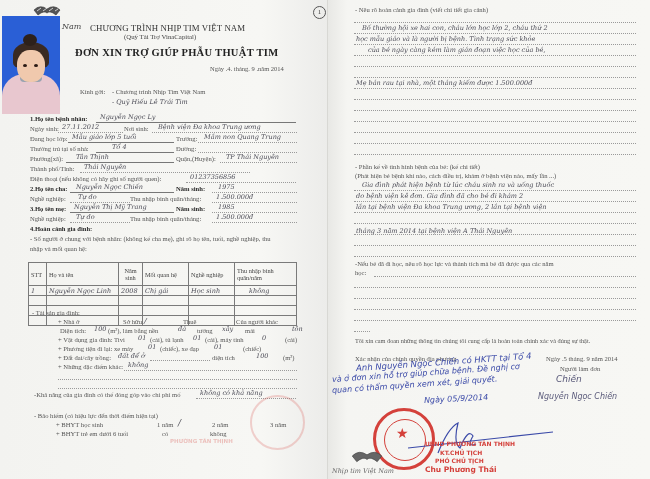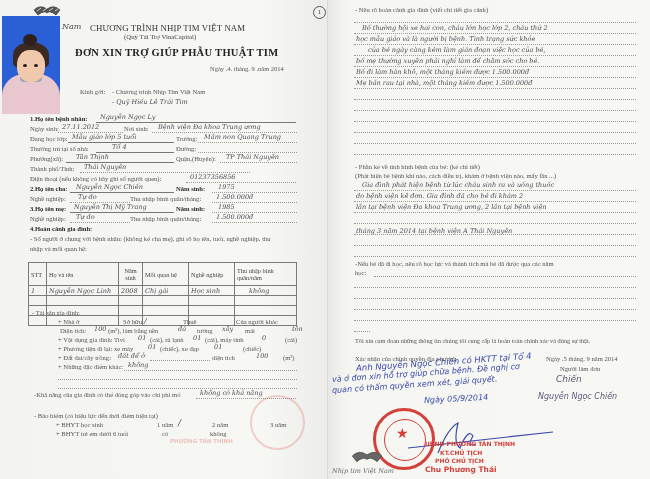--- a/index.html
+++ b/index.html
@@ -261,23 +261,21 @@
   <div class="page right">
     <div class="abs small" style="left:27px;top:6px;">- Nêu rõ hoàn cảnh gia đình (viết chi tiết gia cảnh)</div>
 
     <div class="dots" style="left:26px;top:22px;width:282px;"></div>
     <div class="abs hand" style="left:34px;top:24px;">Bố thường hội xe hai con, cháu lớn học lớp 2, cháu thứ 2</div>
     <div class="dots" style="left:26px;top:33px;width:282px;"></div>
     <div class="abs hand" style="left:28px;top:35px;text-align:center;">học mẫu giáo và là người bị bệnh. Tình trạng sức khỏe</div>
     <div class="dots" style="left:26px;top:44px;width:282px;"></div>
     <div class="abs hand" style="left:28px;top:46px;margin-left:12px;">của bé ngày càng kém làm gián đoạn việc học của bé,</div>
     <div class="dots" style="left:26px;top:55px;width:282px;"></div>
-    <div class="abs hand" style="left:28px;top:57px;">bố mẹ thường xuyên phải nghỉ làm để chăm sóc cho bé.</div>
     <div class="dots" style="left:26px;top:66px;width:282px;"></div>
-    <div class="abs hand" style="left:28px;top:68px;">Bố đi làm hàn khô, một tháng kiếm được 1.500.000đ</div>
     <div class="dots" style="left:26px;top:77px;width:282px;"></div>
     <div class="abs hand" style="left:28px;top:79px;">Mẹ bán rau tại nhà, một tháng kiếm được 1.500.000đ</div>
     <div class="dots" style="left:26px;top:88px;width:282px;"></div>
     <div class="dots" style="left:26px;top:99px;width:282px;"></div>
     <div class="dots" style="left:26px;top:110px;width:282px;"></div>
     <div class="dots" style="left:26px;top:121px;width:282px;"></div>
     <div class="dots" style="left:26px;top:132px;width:282px;"></div>
     <div class="dots" style="left:26px;top:143px;width:282px;"></div>
     <div class="dots" style="left:26px;top:154px;width:282px;"></div>
 

